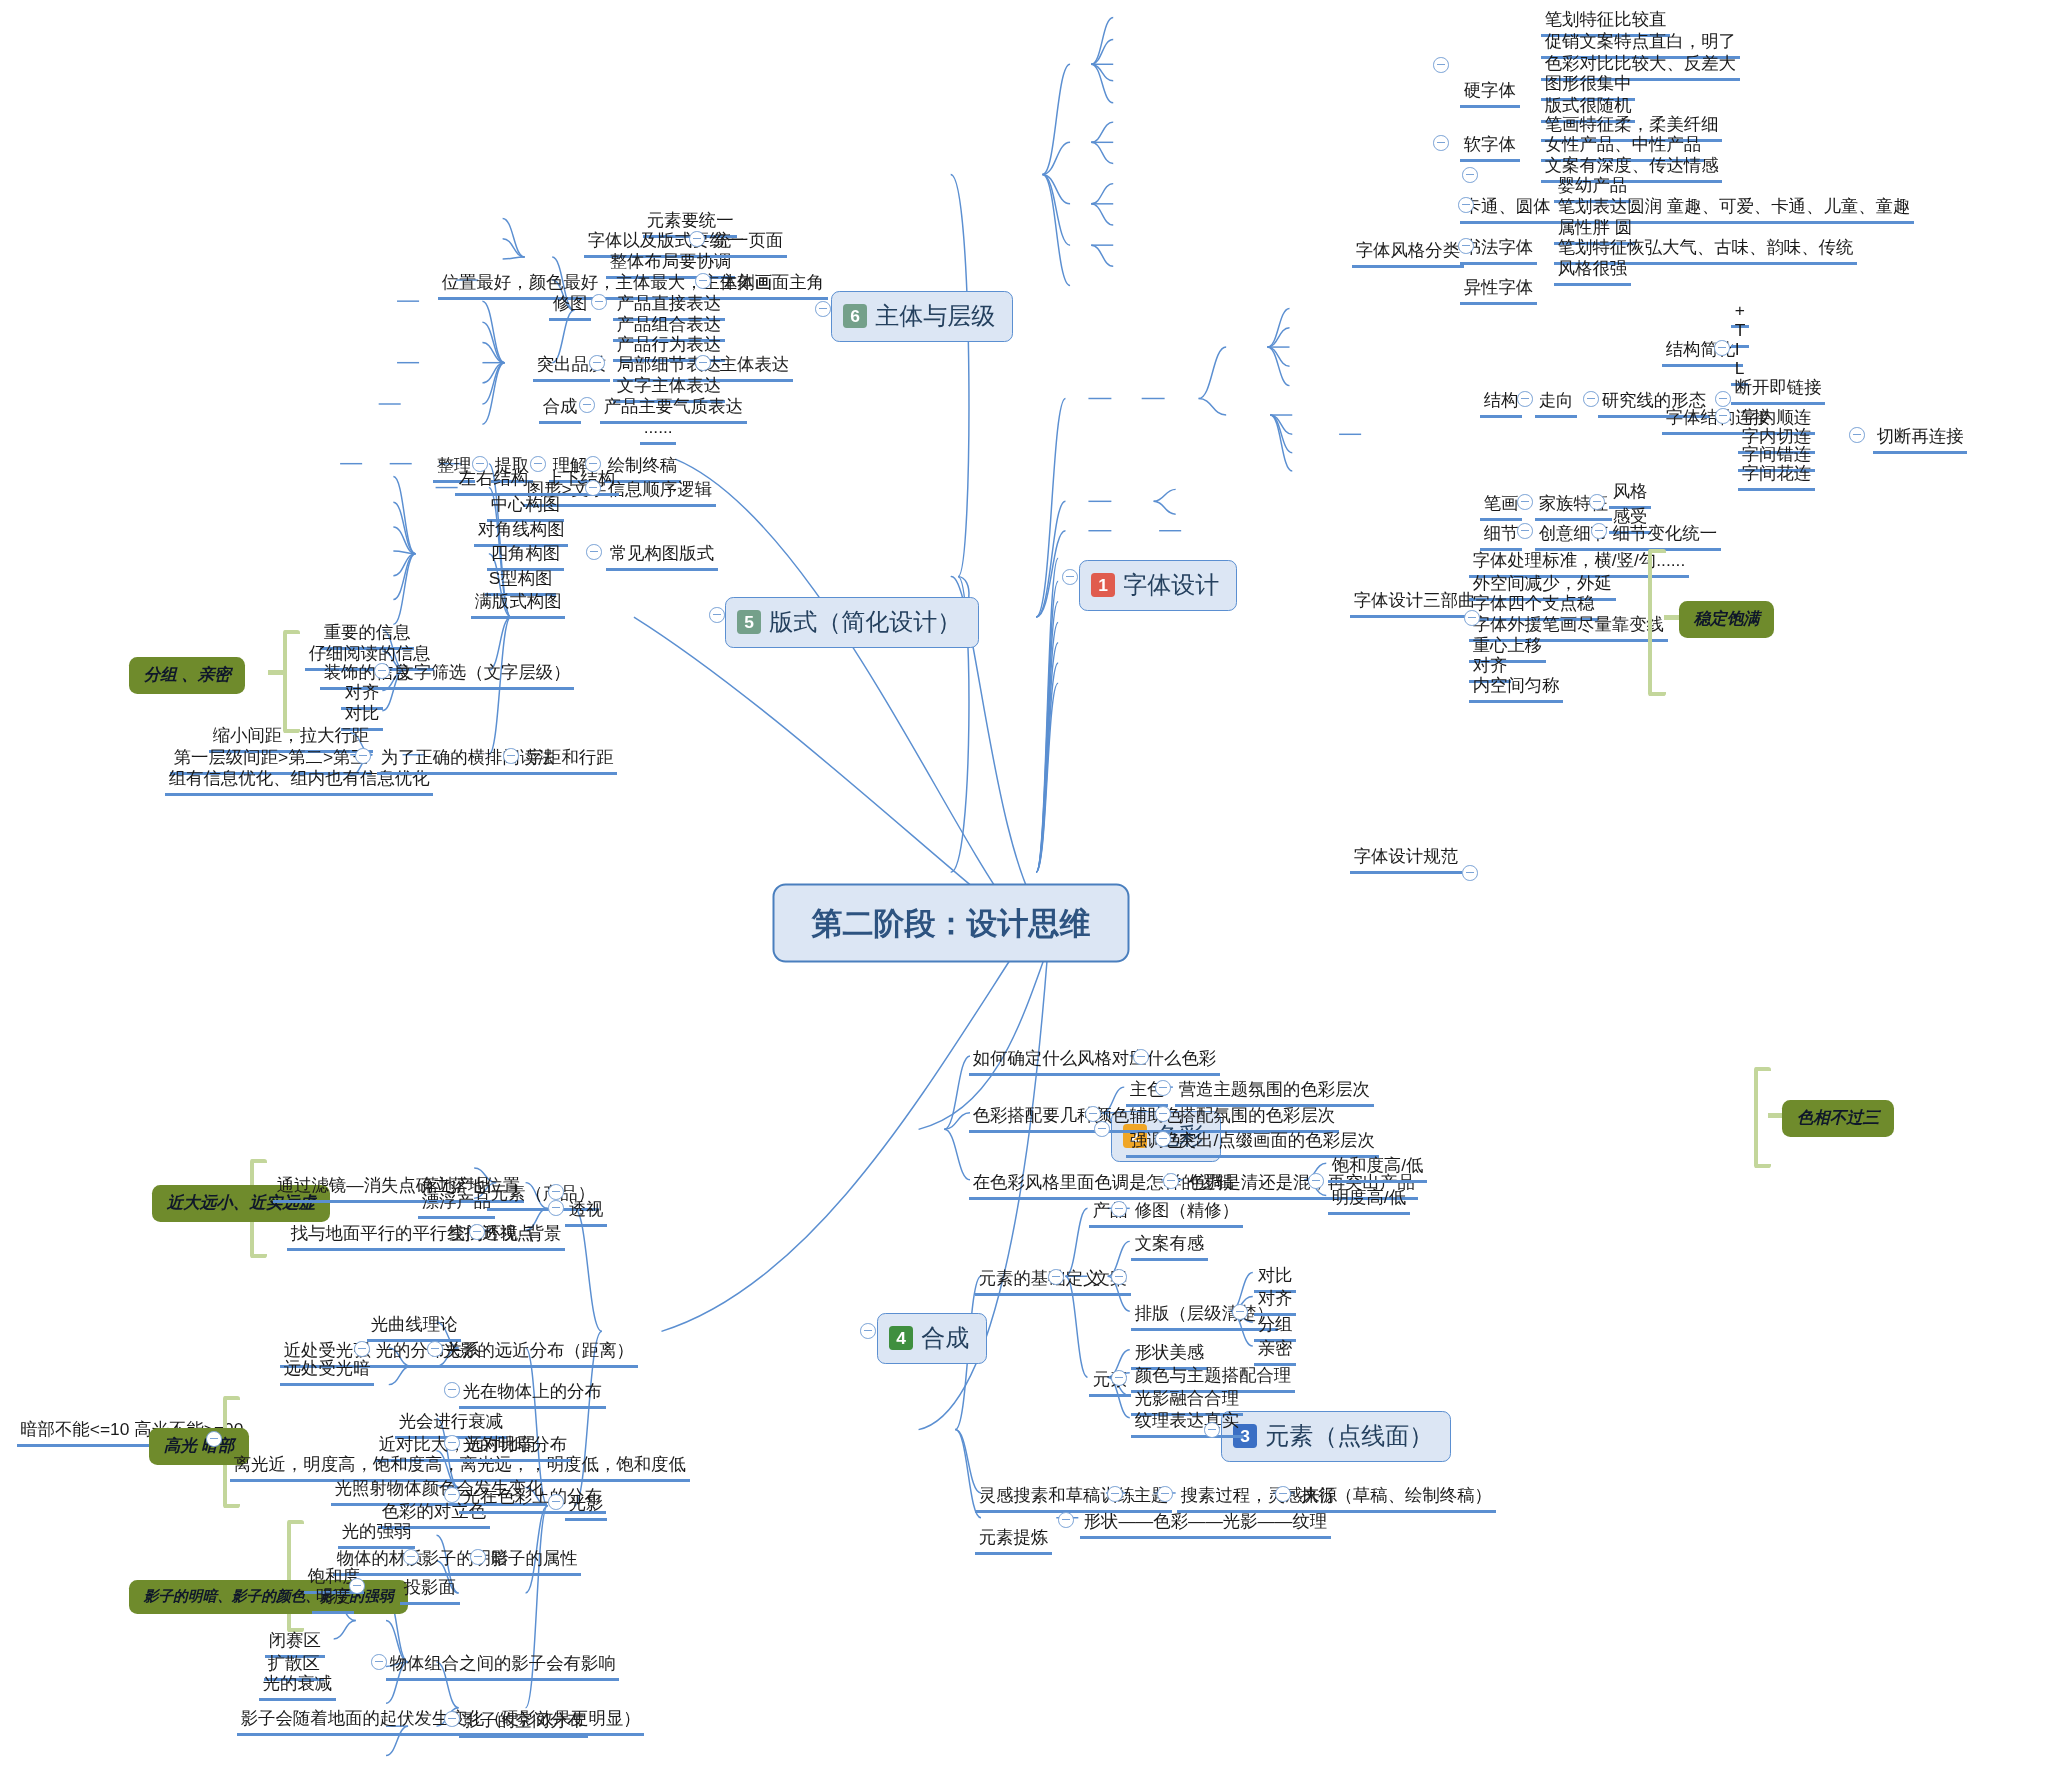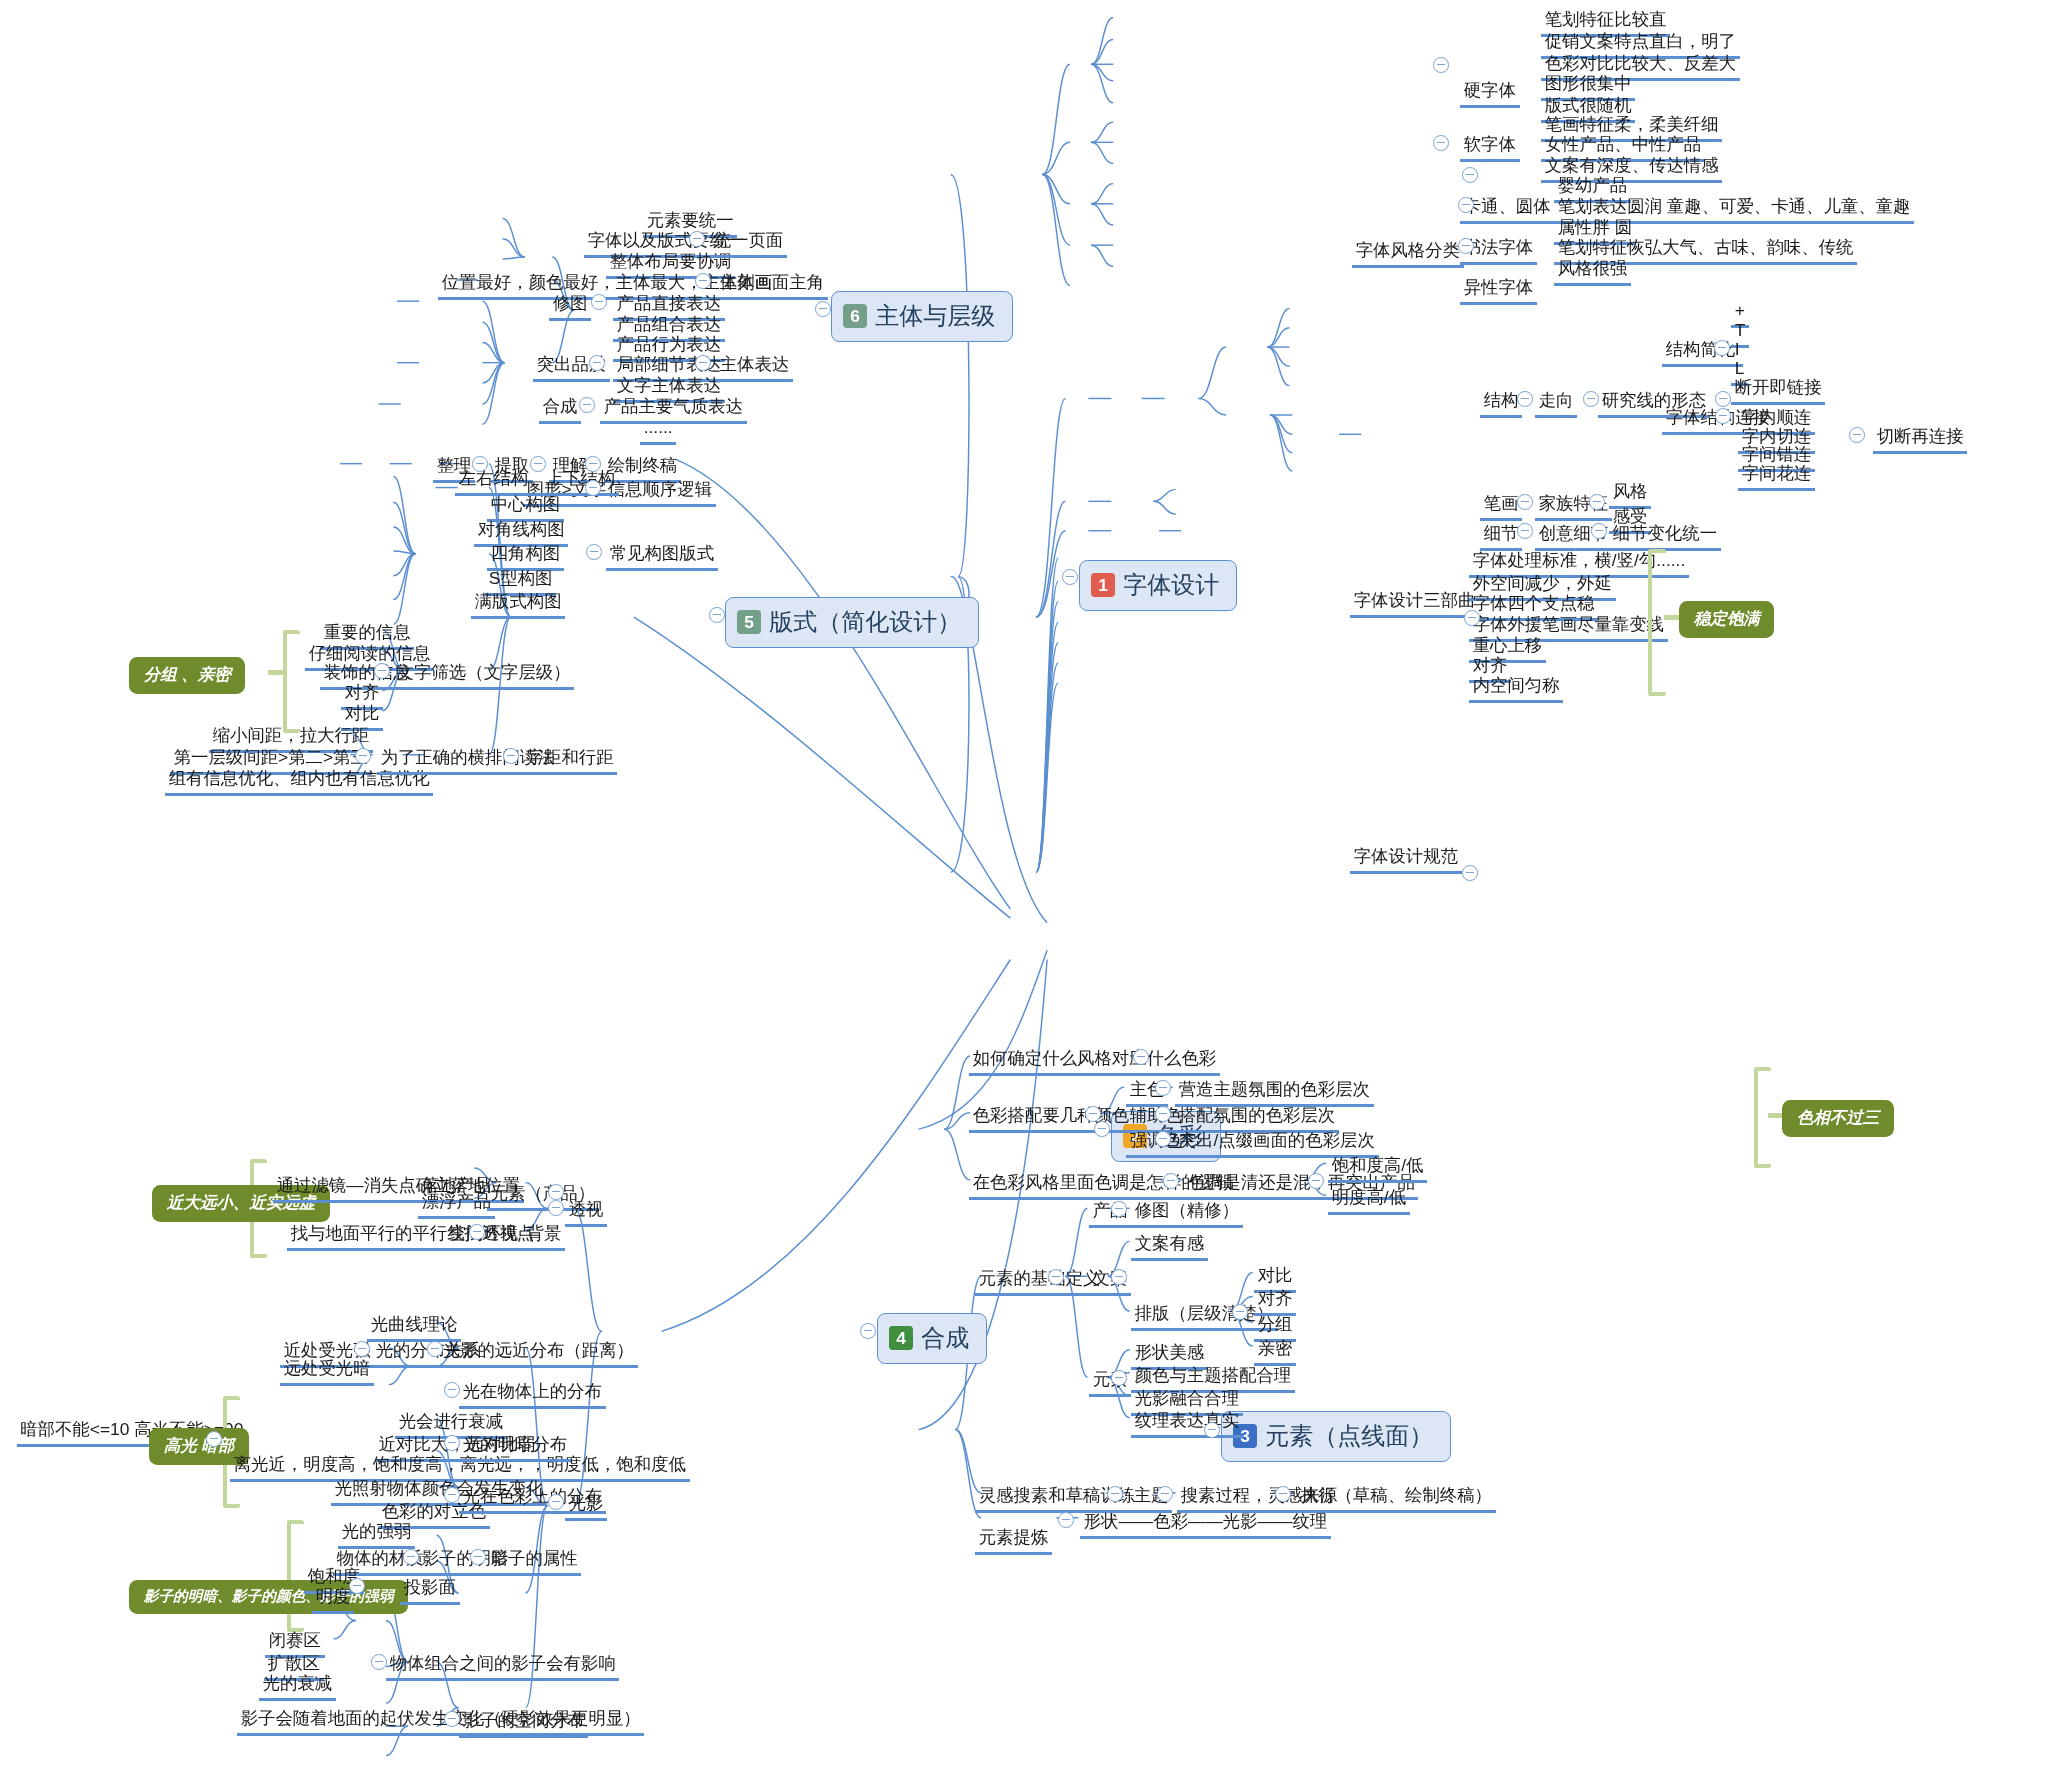--- a/index.html
+++ b/index.html
@@ -17,21 +17,21 @@
     background:#dce6f4;border:1.8px solid #5b8fd1;border-radius:8.3px;
     padding:8.3px 16.5px 8.3px 11px;font-size:24px;color:#24405e;white-space:nowrap;}
   .topic .badge{display:inline-flex;align-items:center;justify-content:center;
     width:24px;height:24px;border-radius:3.7px;color:#fff;font-size:17.4px;font-weight:bold;}
 
   
   .root{position:absolute;background:#dce6f4;border:2.8px solid #4a7fbe;border-radius:13px;
     padding:16.5px 37px;font-size:31px;color:#2d5380;font-weight:bold;white-space:nowrap;}
 
   
-  .pill{position:absolute;background:#6f8b2c;color:#ffffff;border-radius:8.3px;
+  .pill{position:absolute;background:#6f8b2c;color:#0f172a;border-radius:8.3px;
     padding:7.3px 14.7px;font-size:16.5px;font-style:italic;font-weight:bold;white-space:nowrap;}
 
   
   .tog{position:absolute;width:15.6px;height:15.6px;border:0.9px solid #7ba3d6;border-radius:50%;
     background:#fff;box-sizing:border-box;}
   .tog:after{content:"";position:absolute;left:2.8px;top:6.4px;width:8.3px;height:0.9px;background:#7ba3d6;}
 
   
   .brk{position:absolute;border:4.6px solid #c3d69b;border-right:none;border-radius:2.8px;box-sizing:border-box;}
   .brk-stub{position:absolute;height:4.6px;background:#c3d69b;}
@@ -216,20 +216,21 @@
       <path d="M549 395 C537 395, 537 395, 525 395"></path>
       <path d="M549 395 C537 395, 537 417, 525 417"></path>
       <path d="M549 395 C537 395, 537 440, 525 440"></path>
       <path d="M549 395 C537 395, 537 462, 525 462"></path>
       <path d="M456 328 L432 328"></path>
       <path d="M456 395 L432 395"></path>
       <path d="M436 440 L412 440"></path>
     </g>
   </svg>
 
+  <div class="root" style="left:951px;top:923px;transform:translate(-50%,-50%);">第二阶段：设计思维</div>
 
   <div class="topic" style="left:1079px;top:560px;">
     <span class="badge" style="background:#e05c4e">1</span>
     <span>字体设计</span>
   </div>
   <div class="topic" style="left:1111px;top:1111px;">
     <span class="badge" style="background:#f0a626">2</span>
     <span>色彩</span>
   </div>
   <div class="topic" style="left:1221px;top:1411px;">

